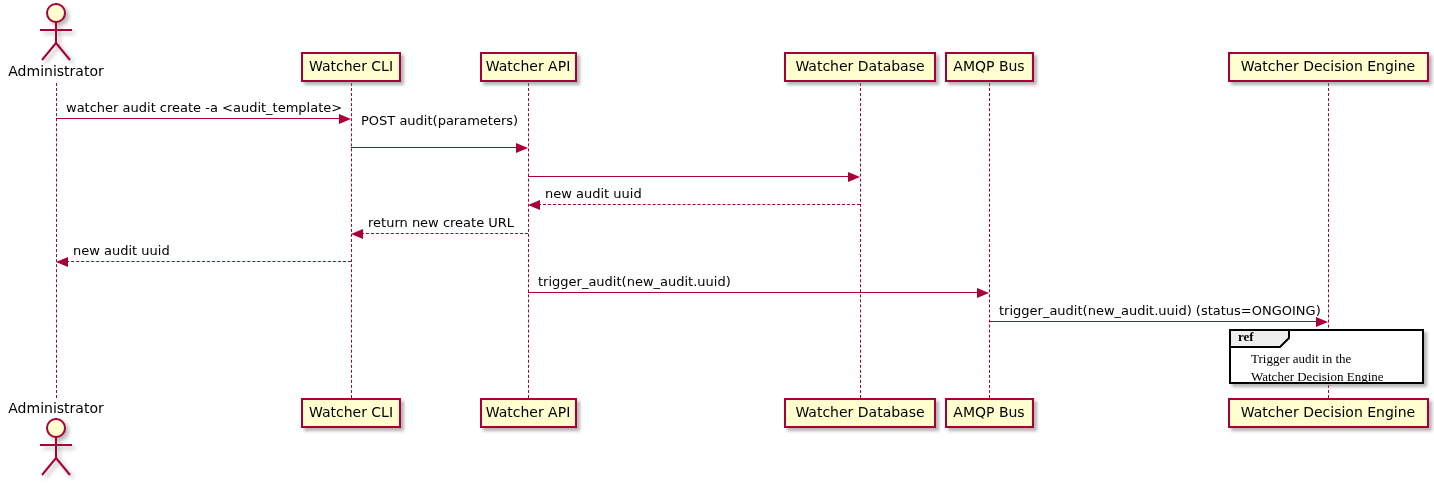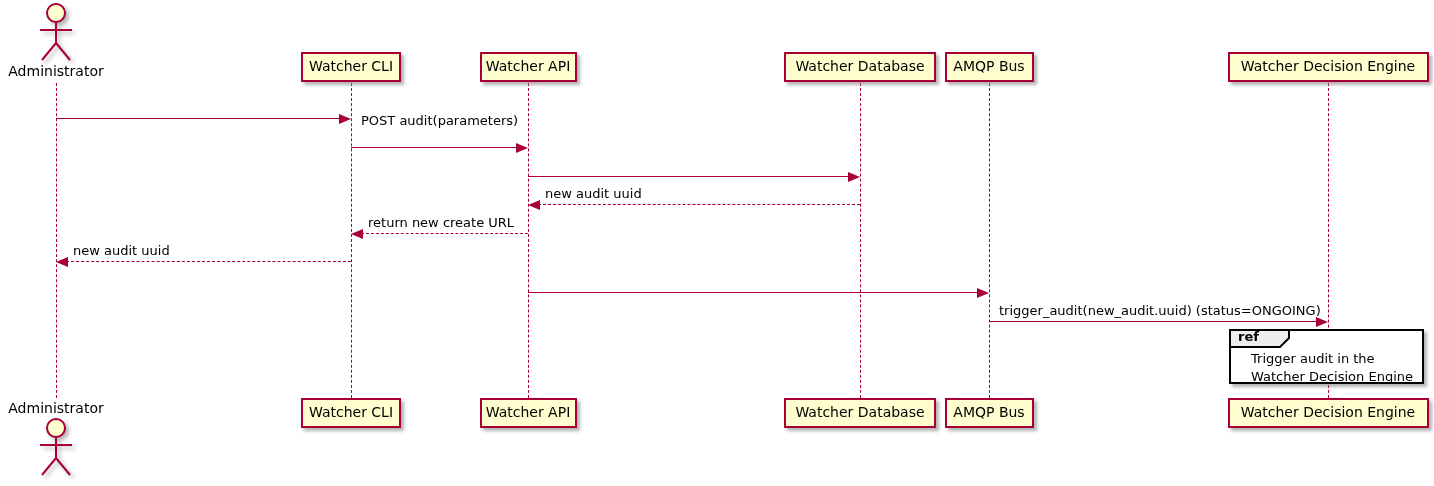--- a/index.html
+++ b/index.html
@@ -116,39 +116,41 @@
     <div class="pbox" style="left: 784px; top: 52px; width: 152px;">Watcher Database</div>
     <div class="pbox" style="left: 784px; top: 398px; width: 152px;">Watcher Database</div>
     <div class="lifeline" style="left: 989px; top: 83px; height: 315px;"></div>
     <div class="pbox" style="left: 944.5px; top: 52px; width: 89px;">AMQP Bus</div>
     <div class="pbox" style="left: 944.5px; top: 398px; width: 89px;">AMQP Bus</div>
     <div class="lifeline" style="left: 1328px; top: 83px; height: 315px;"></div>
     <div class="pbox" style="left: 1227.5px; top: 52px; width: 201px;">Watcher Decision Engine</div>
     <div class="pbox" style="left: 1227.5px; top: 398px; width: 201px;">Watcher Decision Engine</div>
     <div class="msg-line solid" style="top: 118px; left: 56px; width: 285px;"></div>
     <div class="arrowhead dir-right" style="top: 114px; left: 339px;"></div>
+    <div class="msg-label" style="top: 100px; left: 66px;">watcher audit create -a &lt;audit_template&gt;</div>
     <div class="msg-line solid" style="top: 147px; left: 351px; width: 167px;"></div>
     <div class="arrowhead dir-right" style="top: 143px; left: 516px;"></div>
     <div class="msg-label" style="top: 113px; left: 361px;">POST audit(parameters)</div>
     <div class="msg-line solid" style="top: 176px; left: 528px; width: 322px;"></div>
     <div class="arrowhead dir-right" style="top: 172px; left: 848px;"></div>
     <div class="msg-line dotted" style="top: 204px; left: 538px; width: 322px;"></div>
     <div class="arrowhead dir-left" style="top: 200px; left: 528px;"></div>
     <div class="msg-label" style="top: 186px; left: 545px;">new audit uuid</div>
     <div class="msg-line dotted" style="top: 233px; left: 361px; width: 167px;"></div>
     <div class="arrowhead dir-left" style="top: 229px; left: 351px;"></div>
     <div class="msg-label" style="top: 215px; left: 368px;">return new create URL</div>
     <div class="msg-line dotted" style="top: 261px; left: 66px; width: 285px;"></div>
     <div class="arrowhead dir-left" style="top: 257px; left: 56px;"></div>
     <div class="msg-label" style="top: 243px; left: 73px;">new audit uuid</div>
     <div class="msg-line solid" style="top: 292px; left: 528px; width: 451px;"></div>
     <div class="arrowhead dir-right" style="top: 288px; left: 977px;"></div>
+    <div class="msg-label" style="top: 274px; left: 538px;">trigger_audit(new_audit.uuid)</div>
     <div class="msg-line solid" style="top: 321px; left: 989px; width: 329px;"></div>
     <div class="arrowhead dir-right" style="top: 317px; left: 1316px;"></div>
     <div class="msg-label" style="top: 303px; left: 999px;">trigger_audit(new_audit.uuid) (status=ONGOING)</div>
-    <div class="ref-box" style="left: 1229px; top: 329px; width: 195px; height: 55px;">
+    <div class="ref-box" style="left: 1229px; top: 329px; width: 195px; height: 55px; font-family: Liberation Serif, serif;">
       <div class="ref-tag"><svg width="66" height="19" xmlns="http://www.w3.org/2000/svg">
           <path d="M1,1 H60 V9 L51,18 H1 Z" fill="#EEEEEE" stroke="#000000" stroke-width="2"></path>
         </svg><span class="ref-tag-text">ref</span></div>
       <div class="ref-line" style="top: 20px;">Trigger audit in the</div>
       <div class="ref-line" style="top: 38px;">Watcher Decision Engine</div>
     </div>
   </div>
 
 </body></html>

